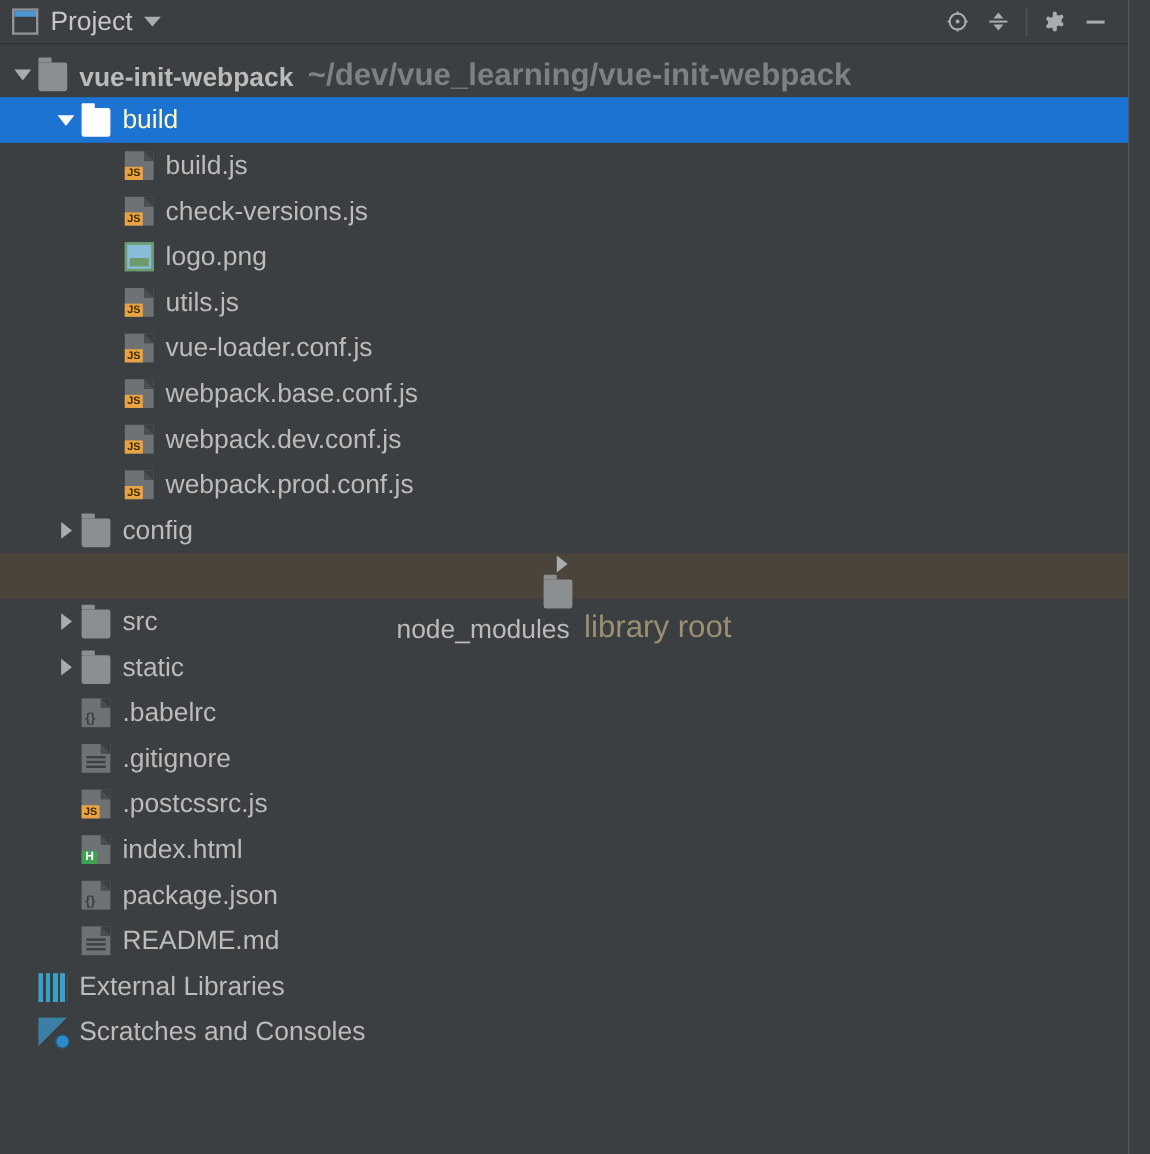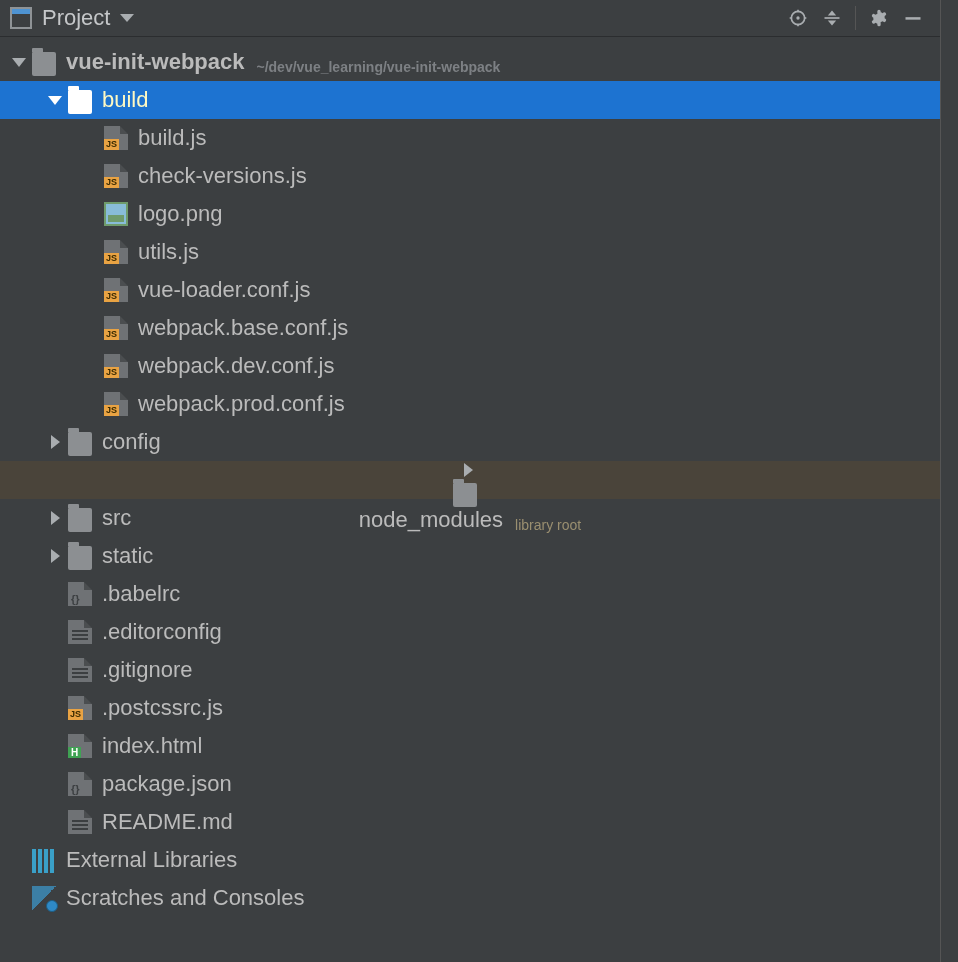--- a/index.html
+++ b/index.html
@@ -105,21 +105,21 @@
     border-left: 7px solid transparent;
     border-right: 7px solid transparent;
     border-top: 9px solid #a9adb0;
   }
   .node.selected .arrow .down { border-top-color: #ffffff; }
   .node .indent { flex: 0 0 auto; }
   .node .icon { width: 24px; height: 24px; margin-right: 10px; flex: 0 0 auto; }
   .node .label { color: inherit; }
   .node .bold .label,
   .node.bold .label { font-weight: 700; }
-  .node .suffix { color: #7d8084; margin-left: 12px; font-size: 14px; }
+  .node .suffix { color: #7d8084; margin-left: 12px; font-size: 26px; }
   .node.library .suffix { color: #9a8f70; }
   .bold { font-weight: 700; }
   .label-wrap { display: flex; align-items: flex-end; }
 
   
   .folder {
     width: 24px; height: 18px;
     background: #8c8f92;
     border-radius: 1px 2px 2px 2px;
     margin-top: 4px;
@@ -402,28 +402,20 @@
         <span class="icon json-file"></span>
         <span class="label-wrap">
           <span class="label">.babelrc</span>
         </span>
       </div>
       <div class="node">
         <span class="indent" style="width: 46px;"></span>
         <span class="arrow"></span>
         <span class="icon text-file"></span>
         <span class="label-wrap">
-          <span class="label">.editorconfig</span>
-        </span>
-      </div>
-      <div class="node">
-        <span class="indent" style="width: 46px;"></span>
-        <span class="arrow"></span>
-        <span class="icon text-file"></span>
-        <span class="label-wrap">
           <span class="label">.gitignore</span>
         </span>
       </div>
       <div class="node">
         <span class="indent" style="width: 46px;"></span>
         <span class="arrow"></span>
         <span class="icon js-file"></span>
         <span class="label-wrap">
           <span class="label">.postcssrc.js</span>
         </span>

